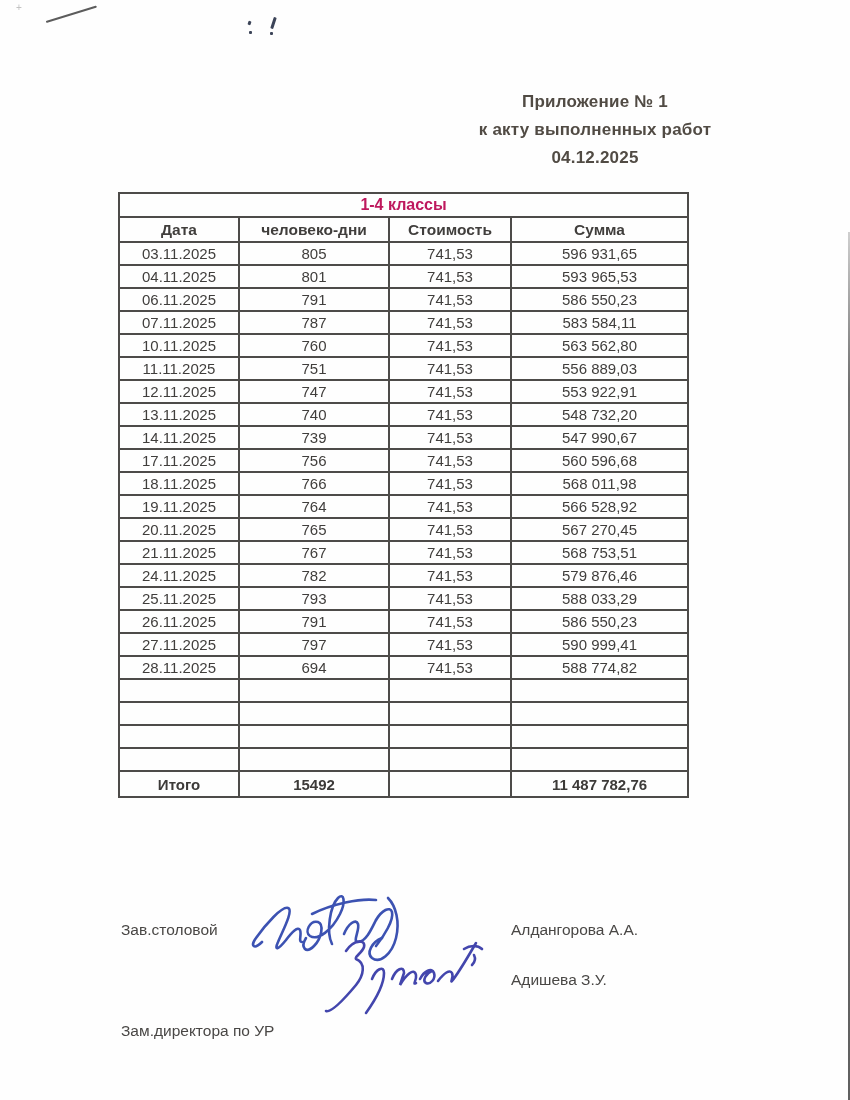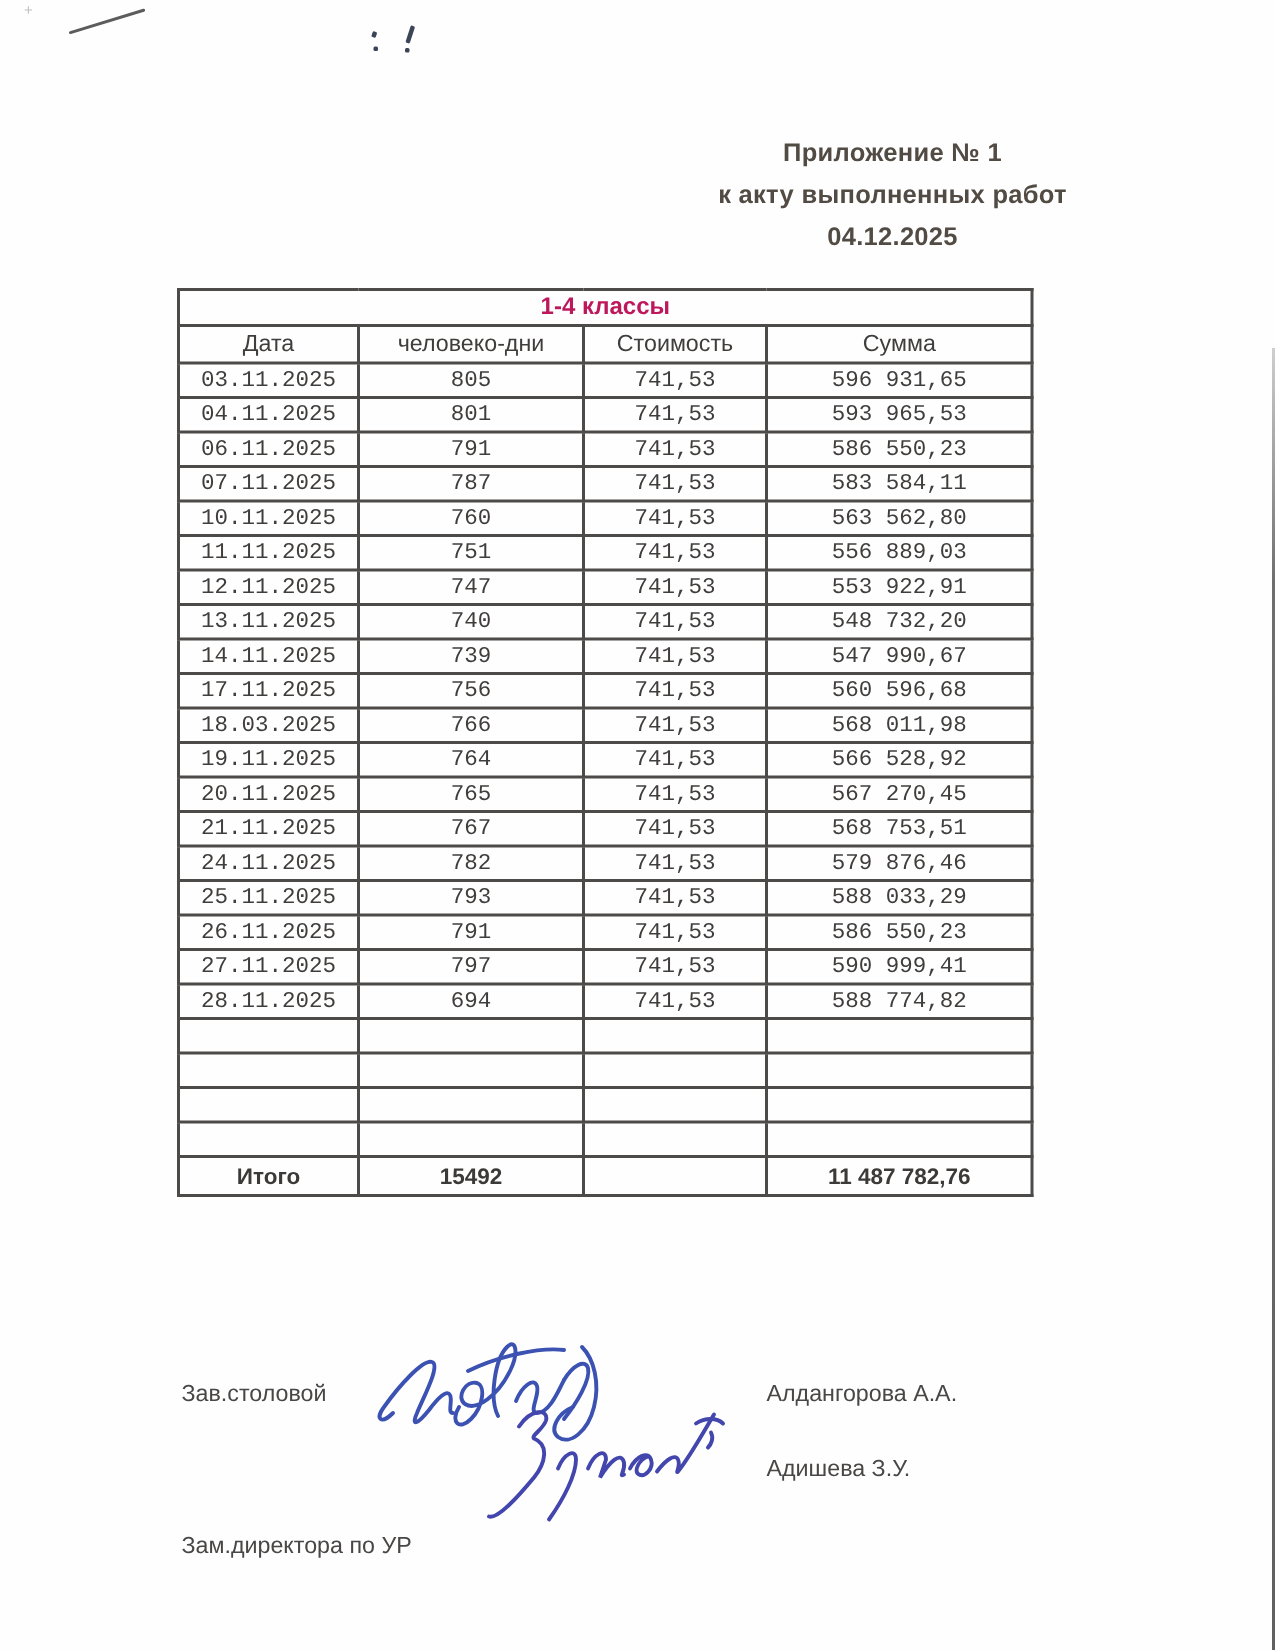--- a/index.html
+++ b/index.html
@@ -48,22 +48,22 @@
     position:absolute;left:118px;top:192px;width:569px;
     border-collapse:collapse;table-layout:fixed;
     font-size:15px;color:#403e3c;
   }
   table.main td,table.main th{
     border:2px solid var(--border);
     text-align:center;vertical-align:middle;
     padding:0 2px;overflow:hidden;white-space:nowrap;
   }
   tr.title-row th{height:24px;font-size:16px;font-weight:bold;color:#be185d;}
-  tr.head-row th{height:25px;font-size:15.5px;font-weight:normal;}
-  tbody tr{height:23px;font-family:Liberation Mono, monospace;}
+  tr.head-row th{height:25px;font-size:15.5px;font-weight:bold;}
+  tbody tr{height:23px;}
   tbody tr.empty{height:23px;}
   tr.total-row td{height:26px;font-weight:bold;color:#3c3a38;}
   
   .sig-label{position:absolute;font-size:15.5px;color:#494745;}
   .role-1{left:121px;top:921px;}
   .name-1{left:511px;top:921px;}
   .role-2{left:121px;top:1022px;}
   .name-2{left:511px;top:971px;}
   .sig-svg{position:absolute;}
   .sig1{left:248px;top:884px;}
@@ -161,21 +161,21 @@
           <td>741,53</td>
           <td>547 990,67</td>
         </tr>
         <tr>
           <td>17.11.2025</td>
           <td>756</td>
           <td>741,53</td>
           <td>560 596,68</td>
         </tr>
         <tr>
-          <td>18.03.2025</td>
+          <td>18.11.2025</td>
           <td>766</td>
           <td>741,53</td>
           <td>568 011,98</td>
         </tr>
         <tr>
           <td>19.11.2025</td>
           <td>764</td>
           <td>741,53</td>
           <td>566 528,92</td>
         </tr>

